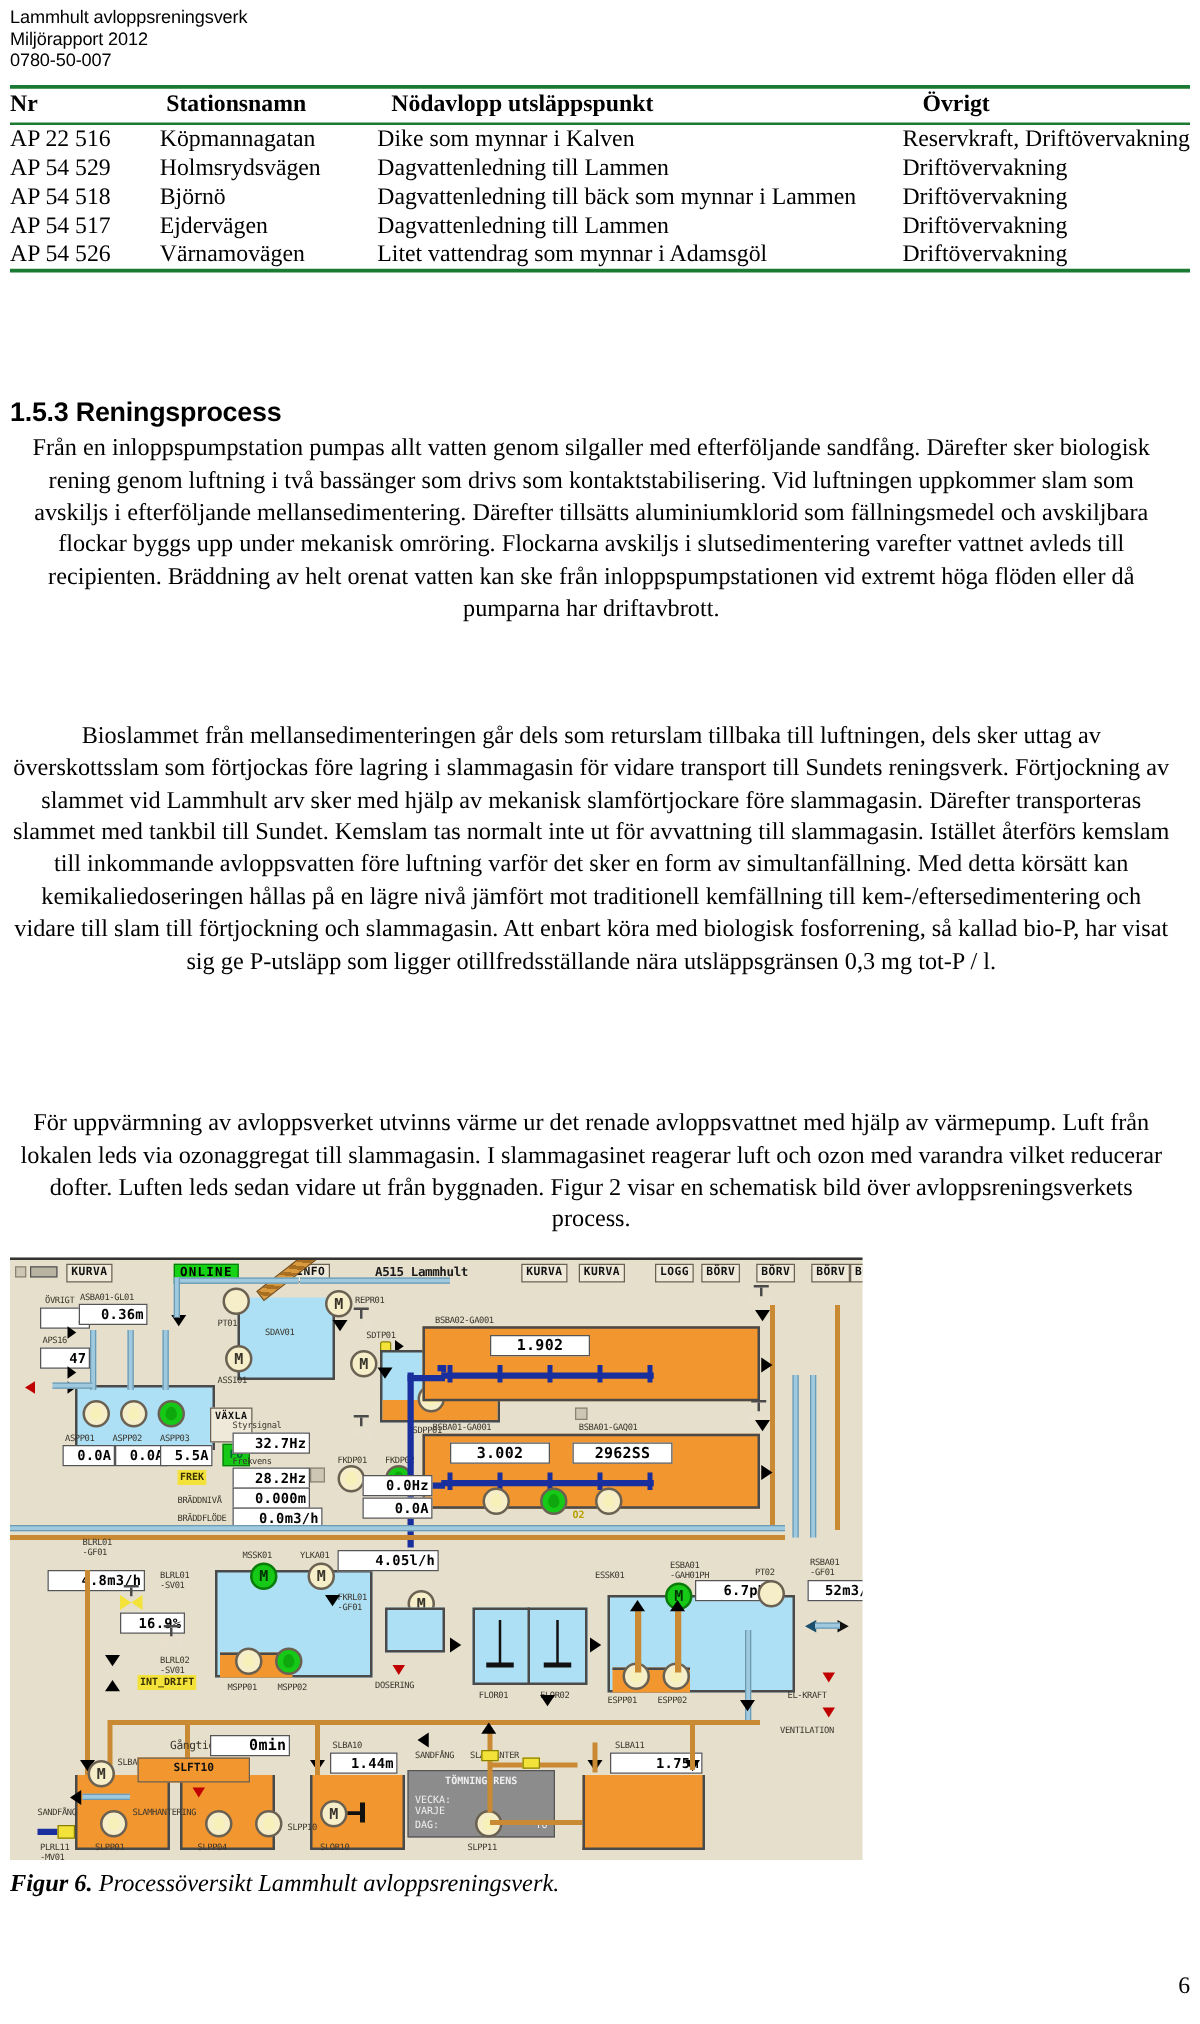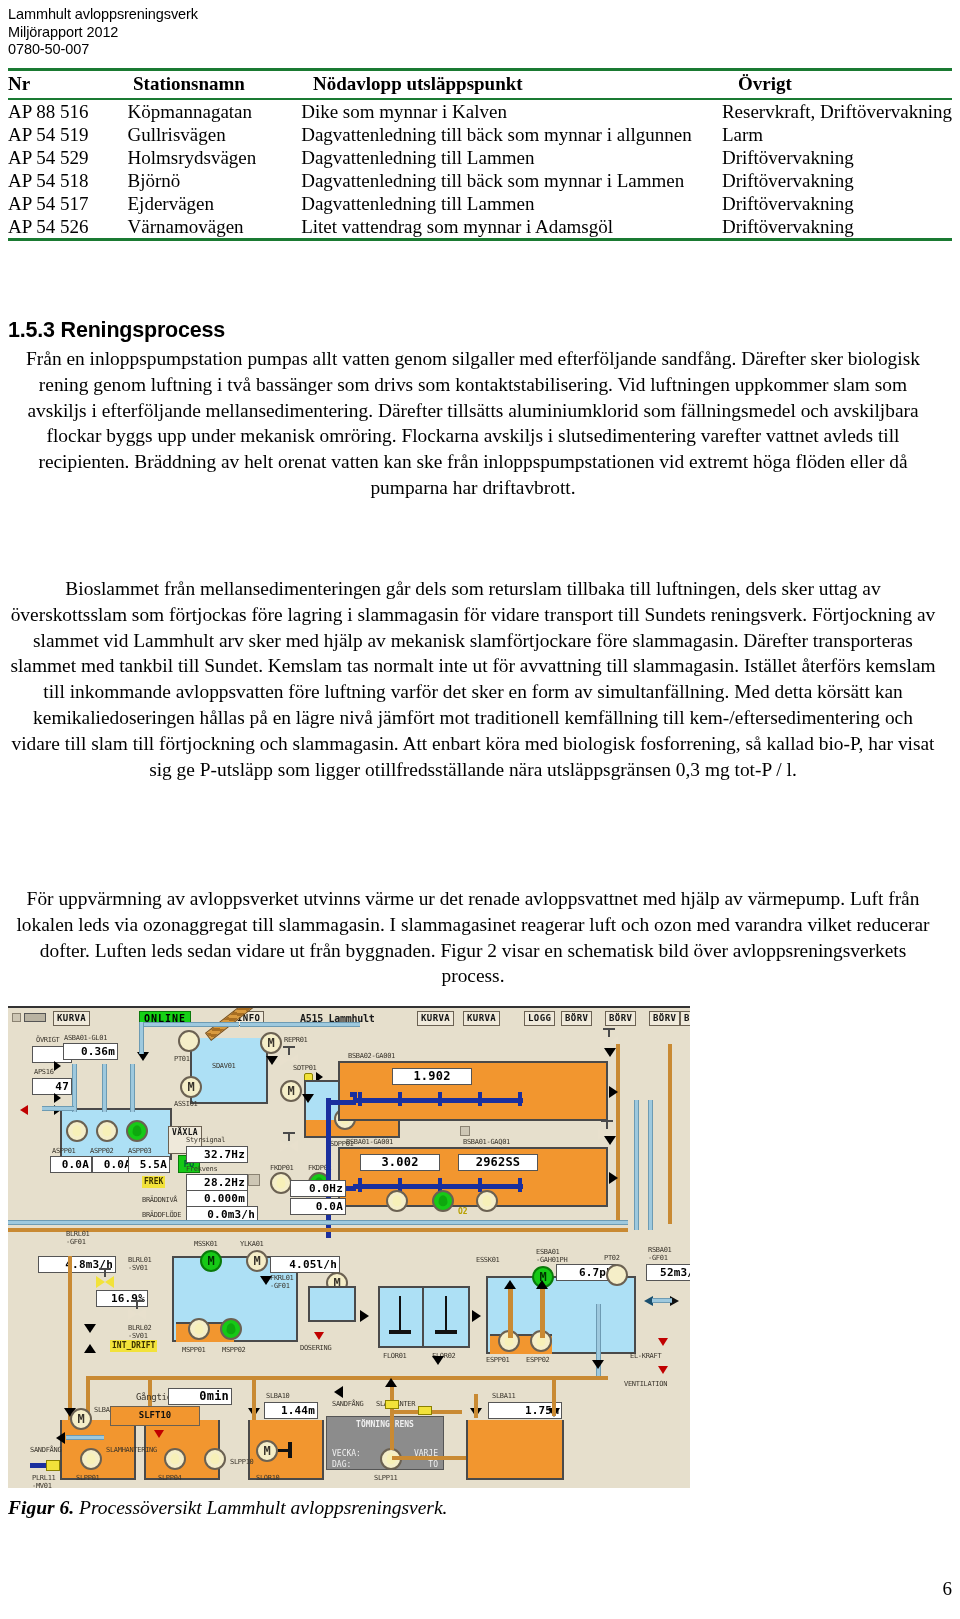--- a/index.html
+++ b/index.html
@@ -259,30 +259,24 @@
           <th class="col-stn">Stationsnamn</th>
           <th class="col-nod">Nödavlopp utsläppspunkt</th>
           <th class="col-ovr">Övrigt</th>
         </tr>
       </thead>
     </table>
     <div class="rule-green thin"></div>
     <table class="stations">
       <tbody>
         <tr>
-          <td class="col-nr">AP 88 516</td>
+          <td class="col-nr">AP 22 516</td>
           <td class="col-stn">Köpmannagatan</td>
           <td class="col-nod">Dike som mynnar i Kalven</td>
           <td class="col-ovr wrapcell">Reservkraft, Driftövervakning</td>
-        </tr>
-        <tr>
-          <td class="col-nr">AP 54 519</td>
-          <td class="col-stn">Gullrisvägen</td>
-          <td class="col-nod">Dagvattenledning till bäck som mynnar i allgunnen</td>
-          <td class="col-ovr">Larm</td>
         </tr>
         <tr>
           <td class="col-nr">AP 54 529</td>
           <td class="col-stn">Holmsrydsvägen</td>
           <td class="col-nod">Dagvattenledning till Lammen</td>
           <td class="col-ovr">Driftövervakning</td>
         </tr>
         <tr>
           <td class="col-nr">AP 54 518</td>
           <td class="col-stn">Björnö</td>
@@ -511,21 +505,21 @@
     <div class="tank-sludge" style="left:168px; top:314px; width:58px; height:20px; border:none; border-top:2px solid #4a4a4a;"></div>
     <div class="pump" style="left:180px; top:310px;">
         <div class="drop"></div>
       </div>
     <div class="pump on" style="left:212px; top:310px;">
         <div class="drop"></div>
       </div>
     <div class="lbl" style="left:174px; top:338px;">MSPP01</div>
     <div class="lbl" style="left:214px; top:338px;">MSPP02</div>
 
-    <div class="val" style="left:262px; top:248px; width:70px;">4.05l/h</div>
+    <div class="val" style="left:262px; top:232px; width:81px;">4.05l/h</div>
     <div class="lbl" style="left:262px; top:266px; white-space:pre;">FKRL01
 -GF01</div>
     <div class="motor" style="left:318px; top:264px;">M</div>
     <div class="tank-water" style="left:300px; top:278px; width:48px; height:36px;"></div>
     <div class="arrow-red-d" style="left:306px; top:324px;"></div>
     <div class="lbl" style="left:292px; top:336px;">DOSERING</div>
     <div class="arrow-d" style="left:252px; top:268px;"></div>
 
     <div class="tank-water" style="left:370px; top:278px; width:92px; height:62px;"></div>
     <div class="fg" style="left:414px; top:278px; width:2px; height:62px; background:#4a4a4a;"></div>
@@ -622,21 +616,21 @@
         <div class="drop"></div>
       </div>
     <div class="lbl" style="left:222px; top:450px;">SLPP10</div>
 
     <div class="arrow-l" style="left:326px; top:378px;"></div>
     <div class="lbl" style="left:324px; top:392px;">SANDFÅNG</div>
     <div class="lbl" style="left:368px; top:392px;">SLAMHANTER</div>
 
     <div class="greybox" style="left:318px; top:408px; width:118px; height:54px; padding:3px 5px;">
       <div style="text-align:center; font-weight:bold;">TÖMNING RENS</div>
-      <div style="display:flex; justify-content:space-between; margin-top:20px;">
+      <div style="display:flex; justify-content:space-between; margin-top:6px;flex-direction:column;">
         <span>VECKA:</span>
         <span>VARJE</span>
       </div>
       <div style="display:flex; justify-content:space-between; margin-top:2px;">
         <span>DAG:</span>
         <span>TO</span>
       </div>
     </div>
 
     <div class="pump" style="left:372px; top:440px;">

